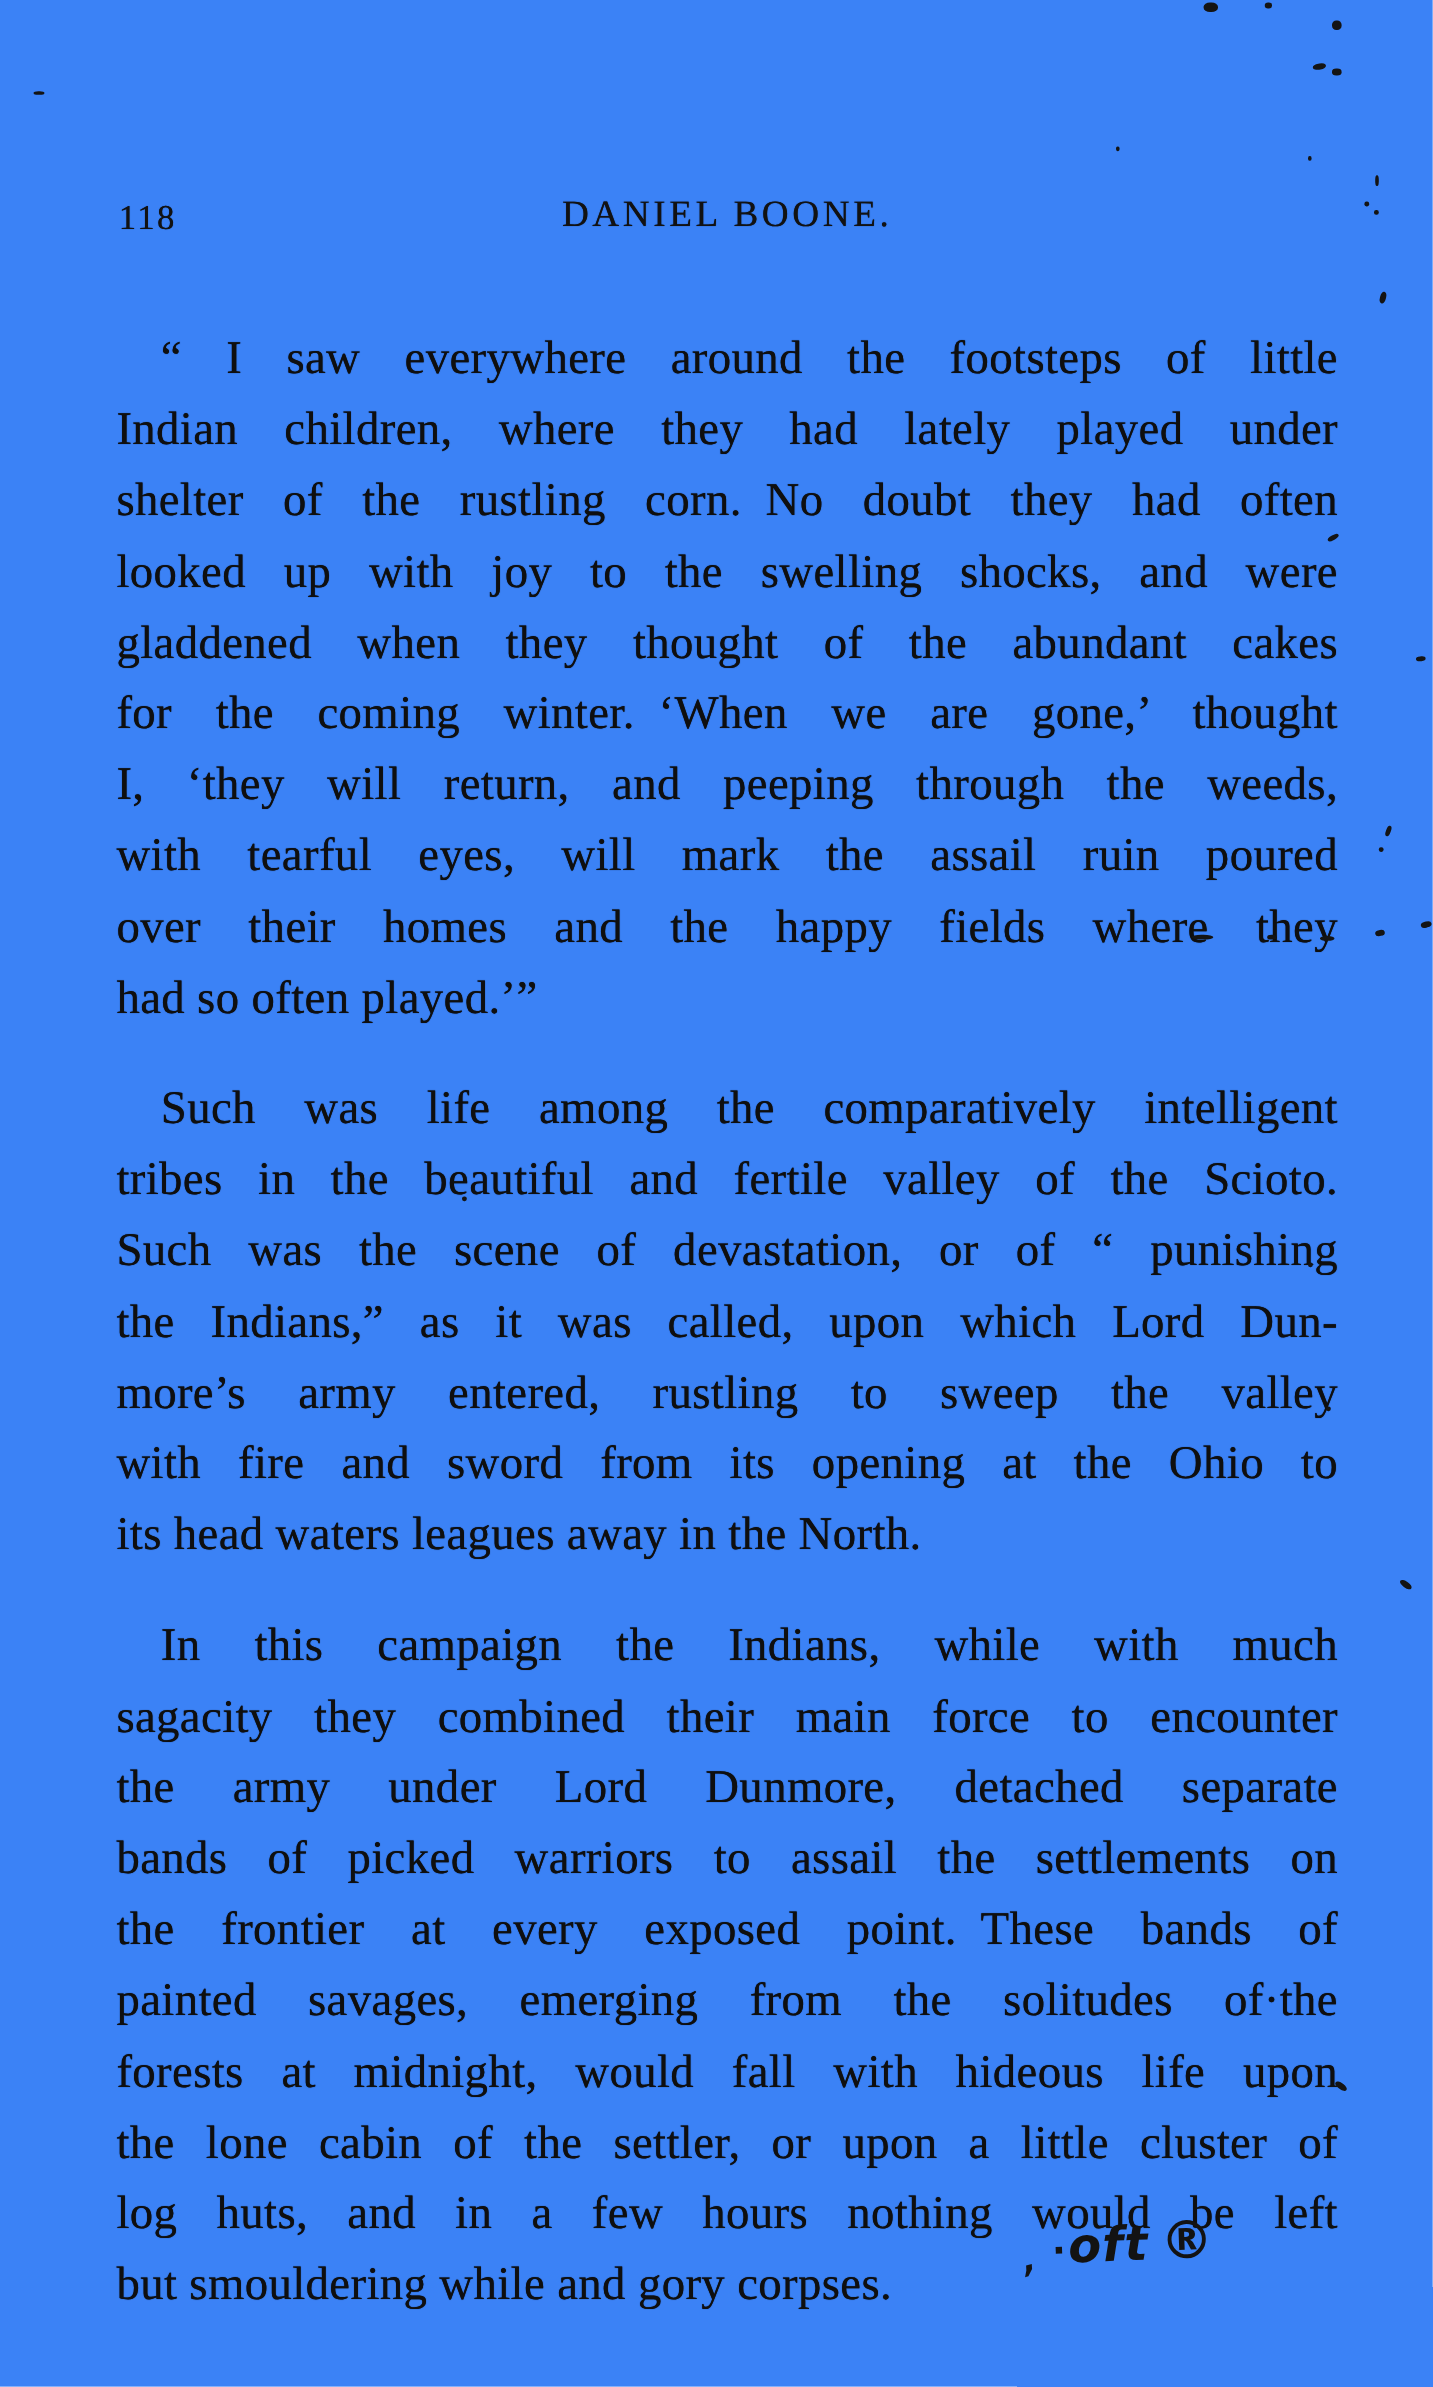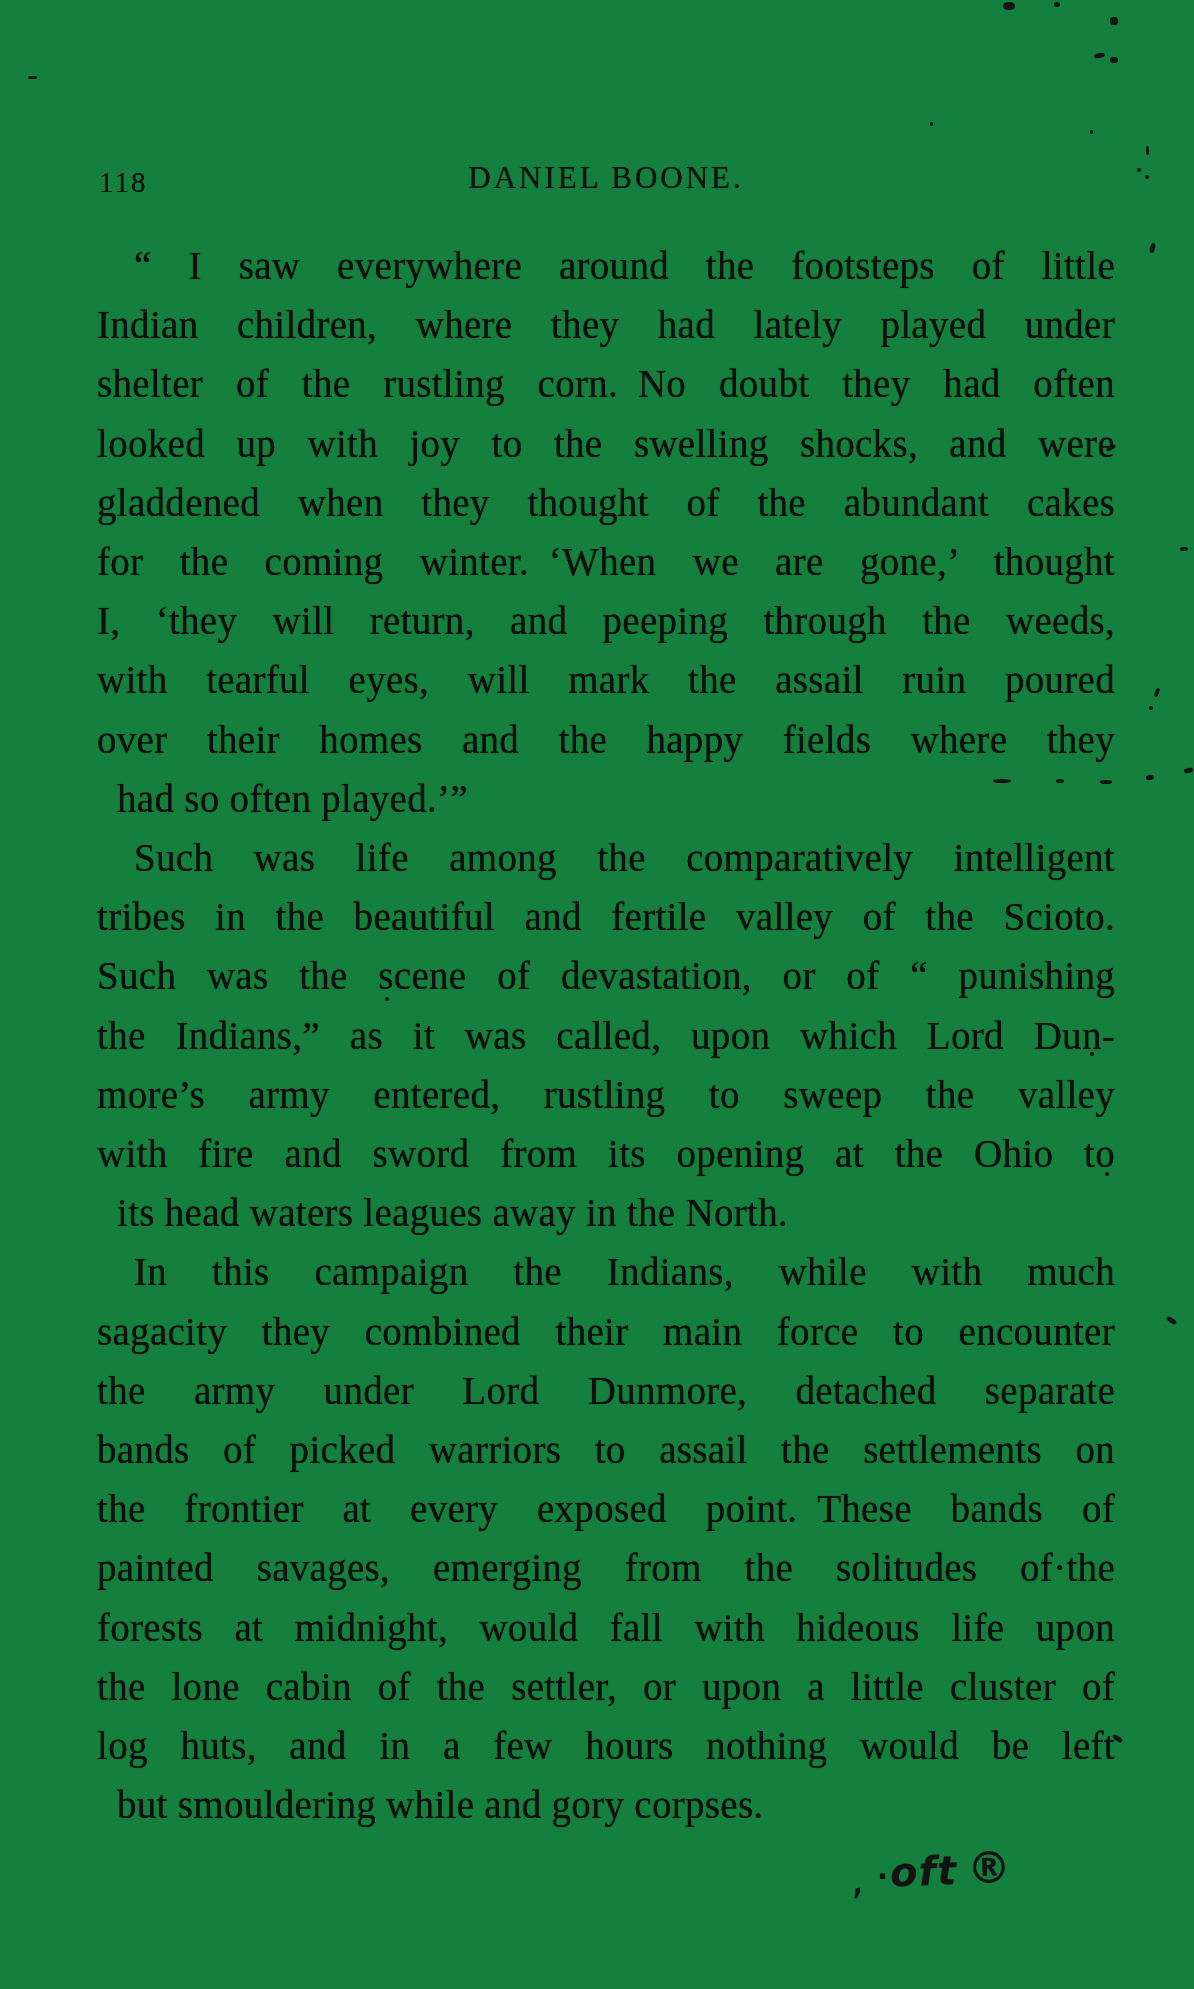--- a/index.html
+++ b/index.html
@@ -1,20 +1,20 @@
 <!DOCTYPE html>
 <html><head>
 <meta charset="utf-8">
 <style>
   html,body{margin:0;padding:0;background:#ffffff;}
   .page{
     position:relative;
     width:1194px;
     height:1989px;
-    background:#15803d;
+    background:#3b82f6;
     overflow:hidden;
     font-family:"Liberation Serif", serif;
     color:#101010;
   }
   
   .header{
     position:absolute;
     left:97px; top:160px;
     width:1018px; height:42px;
   }
@@ -41,25 +41,24 @@
     letter-spacing:0.3px;
     color:#0f0f0f;
     text-shadow:0 0 0.7px rgba(0,0,0,.9);
   }
   .line{
     text-align:justify;
     text-align-last:justify;
     -moz-text-align-last:justify;
     white-space:nowrap;
   }
-  .line.first{ text-indent:37px; }
+  .line.first{ text-indent:37px;margin-top:33px; }
   .line.pend{
     text-align:left;
     text-align-last:left;
-    margin-left:20px;
     -moz-text-align-last:left;
   }
   
   .stamp{
     position:absolute; left:850px; top:1844px;
     display:flex; align-items:baseline;
     transform:rotate(-2deg);
     color:#131313;
     font-family:"DejaVu Sans", sans-serif;
     font-weight:bold;

